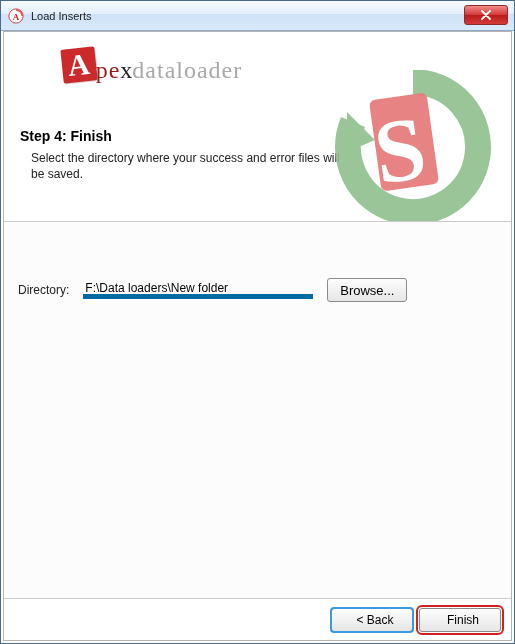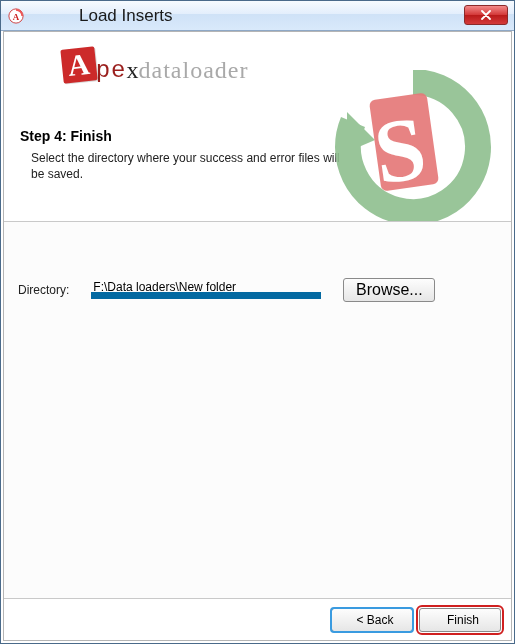--- a/index.html
+++ b/index.html
@@ -5,48 +5,48 @@
   * { box-sizing: border-box; }
   html, body { margin:0; padding:0; font-family: "Segoe UI", Tahoma, sans-serif; }
   body { width:515px; height:644px; background:#fff; overflow:hidden; }
 
   .window { width:515px; height:644px; border:1px solid #4a6a8a; background:#fff; display:flex; flex-direction:column; }
 
   
   .titlebar { height:30px; background:linear-gradient(to bottom,#f7fbff 0%,#e3eefc 45%,#cfe2f7 46%,#d9e9fb 100%);
     display:flex; align-items:center; border-bottom:1px solid #8ea8c6; position:relative; }
   .titlebar .icon-wrap { width:18px; height:18px; margin:0 6px; display:flex; align-items:center; justify-content:center; }
-  .titlebar .title { font-size:17px; color:#1a1a1a;margin-left:48px; }
+  .titlebar .title { font-size:11px; color:#1a1a1a; }
   .close-btn { position:absolute; right:6px; top:4px; width:44px; height:20px; border:1px solid #8a2a2a;
     border-radius:3px; background:linear-gradient(to bottom,#f28a8a 0%,#d43a3a 48%,#b81818 49%,#d43a3a 100%);
     display:flex; align-items:center; justify-content:center; cursor:pointer; }
 
   
   .client { flex:1; display:flex; flex-direction:column; background:#fff; padding:0 2px 2px 2px; }
   .client-inner { flex:1; border:1px solid #b5b5b5; display:flex; flex-direction:column; }
 
   .header { position:relative; height:190px; padding:14px 14px 0 14px; overflow:hidden; border-bottom:1px solid #c9c9c9; }
   .logo-row { height:50px; margin-left:44px; margin-top:2px; position:relative; }
   .logo-a { display:inline-block; background:#cc2a2a; color:#fff; font-weight:bold; font-family:"Times New Roman",serif;
     font-size:30px; padding:0 6px; transform:rotate(-6deg); border-radius:2px; box-shadow:1px 1px 0 rgba(0,0,0,0.15); }
-  .logo-text1 { font-family:Liberation Mono, monospace; font-size:24px; color:#9a1e1c; letter-spacing:1px; vertical-align:middle; }
+  .logo-text1 { font-family:Liberation Serif, serif; font-size:24px; color:#9a1e1c; letter-spacing:1px; vertical-align:middle; }
   .logo-x { font-family:"Times New Roman",serif; font-size:24px; color:#222; vertical-align:middle; }
   .logo-text2 { font-family:"Times New Roman",serif; font-size:24px; color:#a9a9a9; letter-spacing:1px; vertical-align:middle; }
 
   .step-title { font-size:14px; font-weight:bold; margin:30px 0 6px 2px; }
   .step-desc { font-size:12px; color:#222; max-width:320px; margin-left:13px; line-height:1.35; }
 
   .watermark { position:absolute; right:18px; top:38px; width:160px; height:160px; z-index:0; opacity:1; }
 
   .body-area { flex:1; background:#fcfcfc; position:relative; }
-  .dir-row { position:absolute; left:14px; top:56px; display:flex; align-items:center; gap:22px; }
+  .dir-row { position:absolute; left:14px; top:56px; display:flex; align-items:center; gap:14px; }
   .dir-label { font-size:12px; color:#222; }
-  .dir-input { width:230px; height:18px; font-size:12px; border:none; border-bottom:7px solid #0369a1; background:transparent;
+  .dir-input { width:230px; height:18px; font-size:12px; border:none; border-bottom:5px solid #0369a1; background:transparent;
     padding:0 2px; outline:none; }
-  .browse-btn { width:92px; height:24px; font-size:16px; border:1px solid #8a8a8a; border-radius:3px;
+  .browse-btn { width:80px; height:24px; font-size:13px; border:1px solid #8a8a8a; border-radius:3px;
     background:linear-gradient(to bottom,#fdfdfd,#e6e6e6); cursor:pointer;text-align:center; }
 
   
   .footer { height:42px; border-top:1px solid #c9c9c9; display:flex; align-items:center; justify-content:flex-end;
     gap:6px; padding:0 10px; background:#fff; }
   .nav-btn { width:82px; height:24px; font-size:12px; border:1px solid #8a8a8a; border-radius:3px;
     background:linear-gradient(to bottom,#fdfdfd,#e6e6e6); cursor:pointer;padding-left:12px; }
   .nav-btn.default { outline:2px solid #3a9be0; outline-offset:-1px; }
   .nav-btn.highlight { outline:2px solid #d02020; outline-offset:1px; }
   .nav-btn.disabled { color:#9a9a9a; cursor:default; }

